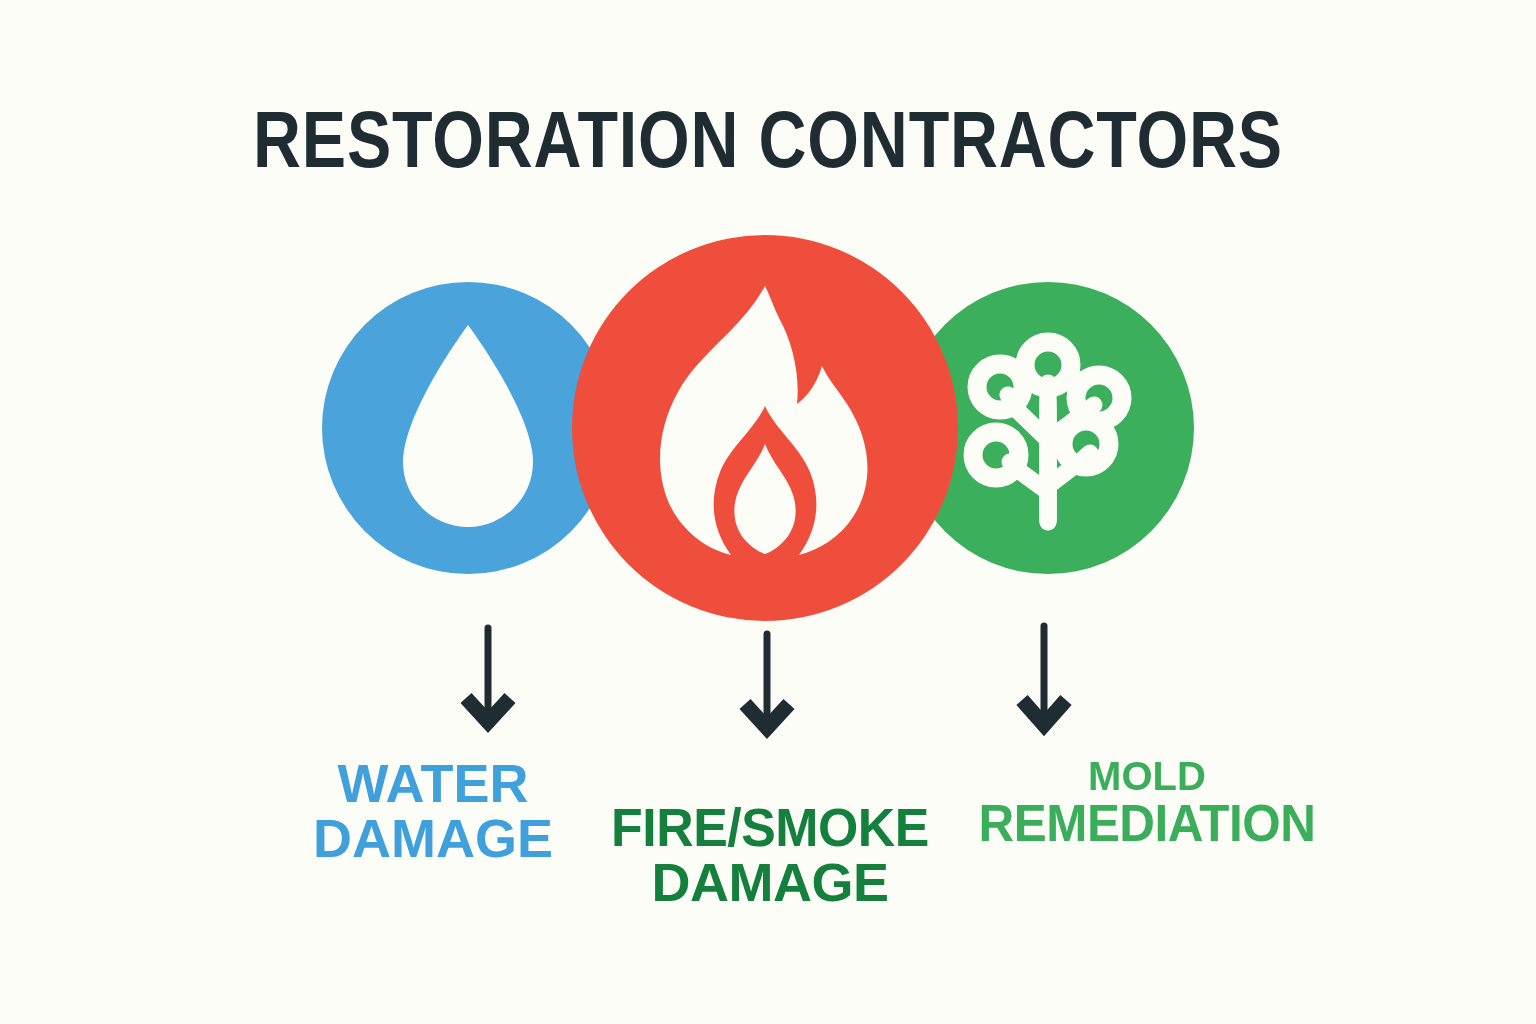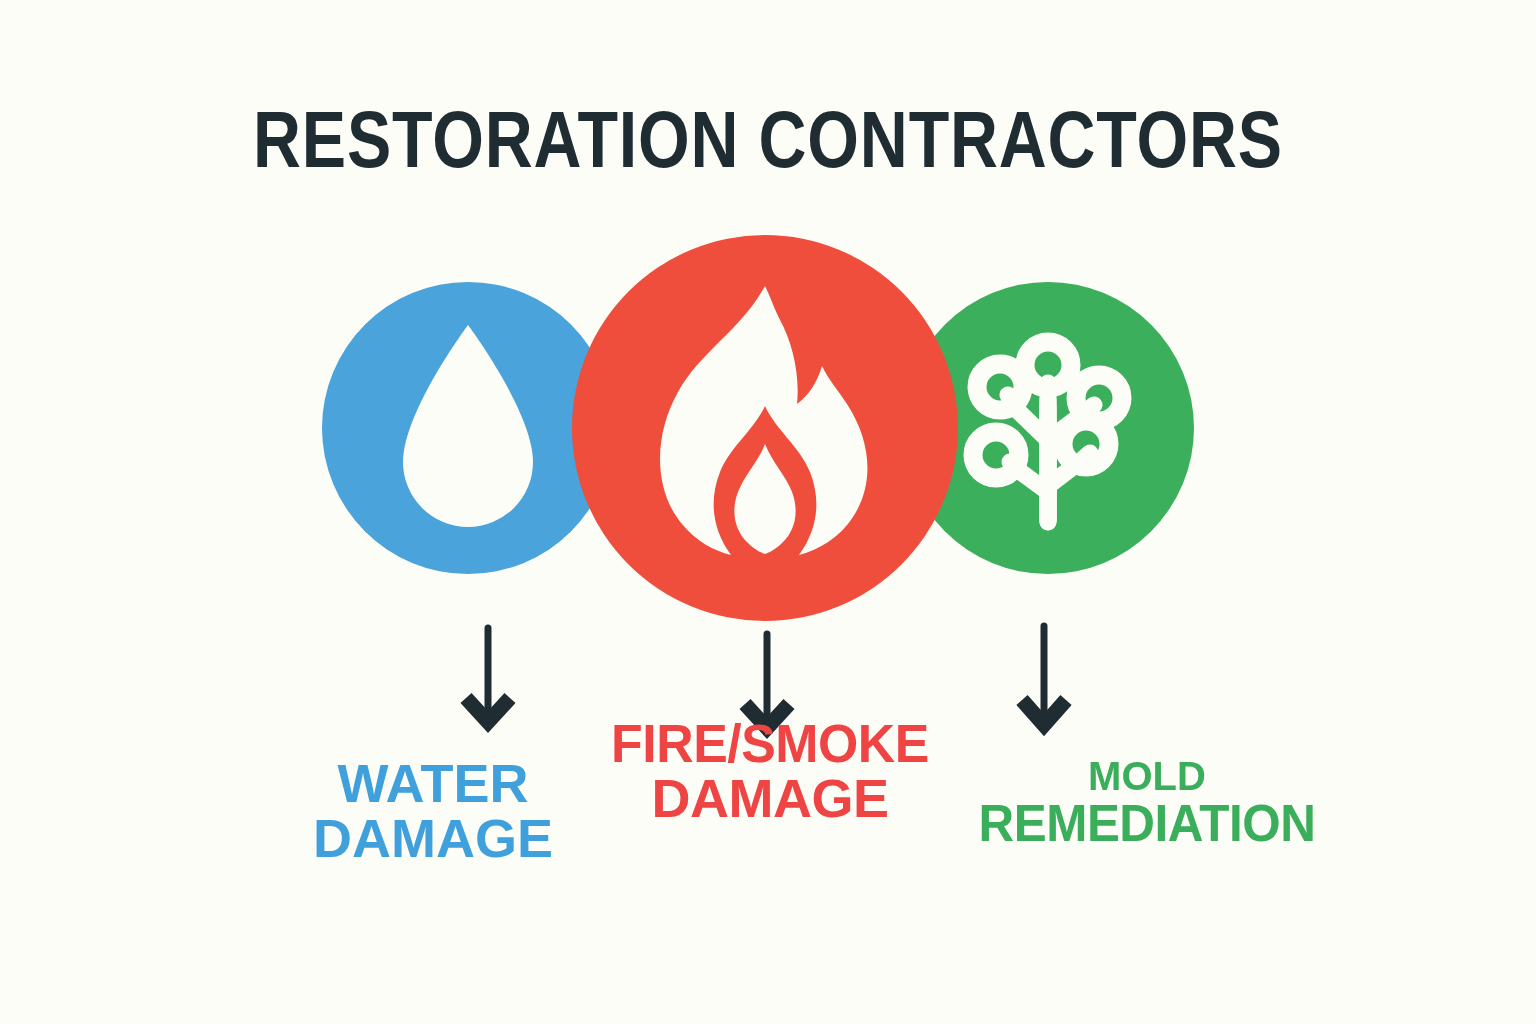--- a/index.html
+++ b/index.html
@@ -73,23 +73,23 @@
   #label-water {
     left: 268px;
     top: 756px;
     width: 330px;
     color: #3FA0DC;
   }
   #label-water .label-line { font-size: 54px; letter-spacing: 0px; }
 
   #label-fire {
     left: 578px;
-    top: 716px;
+    top: 800px;
     width: 384px;
-    color: #ef4444;
+    color: #15803d;
   }
   #label-fire .label-line { font-size: 54px; letter-spacing: -0.5px; }
   #label-fire .line-1 { transform: scaleX(0.96); transform-origin: 50% 50%; }
 
   #label-mold {
     left: 944px;
     top: 756px;
     width: 406px;
     color: #3BAE5B;
   }

